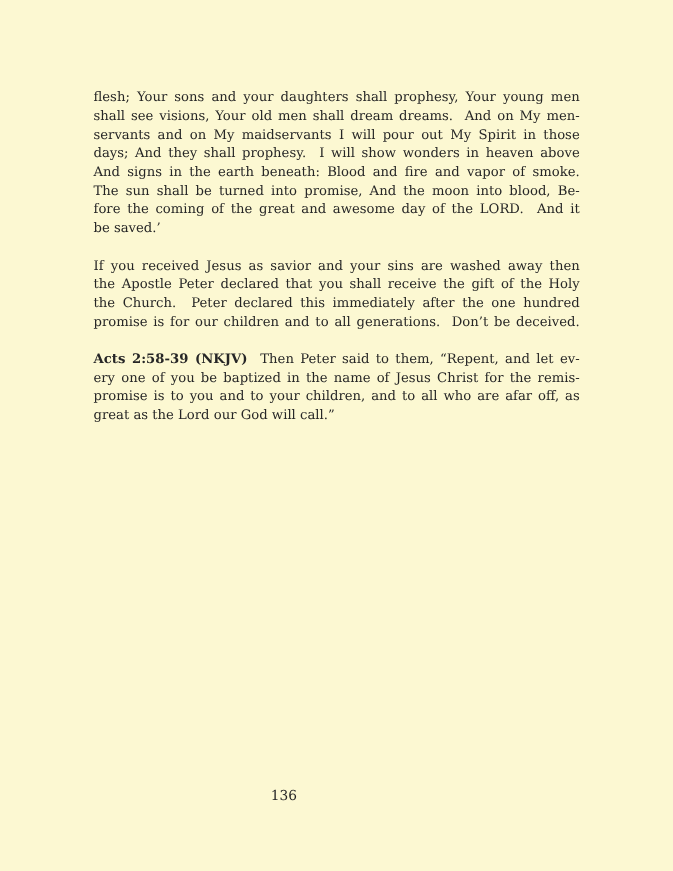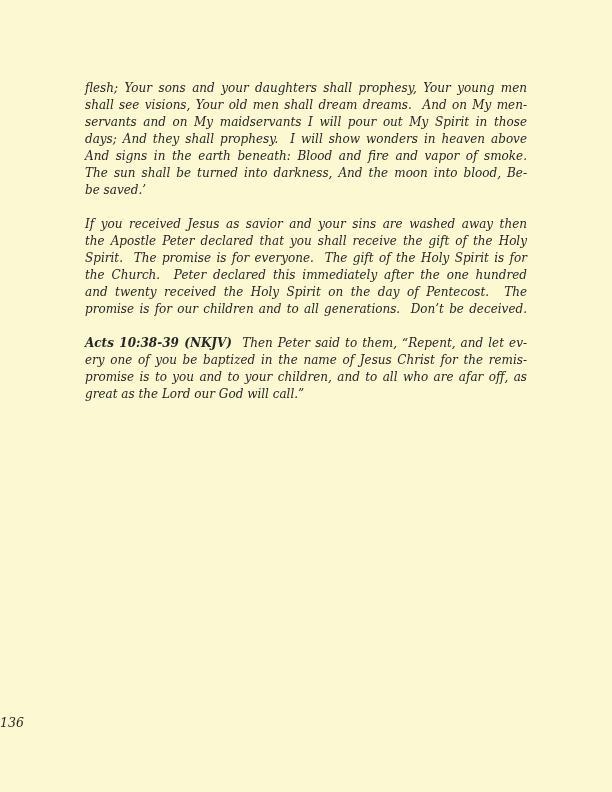--- a/index.html
+++ b/index.html
@@ -7,21 +7,20 @@
     padding: 0;
   }
   .page {
     position: relative;
     width: 612px;
     height: 792px;
     background: #FCF8D2;
     color: #262626;
     font-family: "DejaVu Serif", "Liberation Serif", serif;
     overflow: hidden;
-    font-style: italic;
   }
   .text-block {
     position: absolute;
     left: 85px;
     top: 80px;
     width: 442px;
     font-size: 12px;
     line-height: 17px;
   }
   .para {
@@ -37,52 +36,52 @@
     text-align-last: left;
   }
   .bold {
     font-weight: bold;
   }
   .page-number {
     position: absolute;
     top: 714px;
     left: 0;
     width: 516px;
+    text-align: center;
     font-size: 12.5px;
     line-height: 17px;
   }
 </style>
 </head>
 <body>
 
 <div class="page" style="background: rgb(252, 248, 210); color: rgb(38, 38, 38);">
 
   <div class="text-block">
 
     <div class="para">
       <div class="line">flesh; Your sons and your daughters shall prophesy, Your young men</div>
       <div class="line">shall see visions, Your old men shall dream dreams.&nbsp; And on My men-</div>
       <div class="line">servants and on My maidservants I will pour out My Spirit in those</div>
       <div class="line">days; And they shall prophesy.&nbsp; I will show wonders in heaven above</div>
       <div class="line">And signs in the earth beneath: Blood and fire and vapor of smoke.</div>
-      <div class="line">The sun shall be turned into darkness, And the moon into blood, Be-</div>
+      <div class="line">The sun shall be turned into promise, And the moon into blood, Be-</div>
+      <div class="line">fore the coming of the great and awesome day of the LORD.&nbsp; And it</div>
       <div class="line last">be saved.’</div>
     </div>
 
     <div class="para">
       <div class="line">If you received Jesus as savior and your sins are washed away then</div>
       <div class="line">the Apostle Peter declared that you shall receive the gift of the Holy</div>
-      <div class="line">Spirit.&nbsp; The promise is for everyone.&nbsp; The gift of the Holy Spirit is for</div>
       <div class="line">the Church.&nbsp; Peter declared this immediately after the one hundred</div>
-      <div class="line">and twenty received the Holy Spirit on the day of Pentecost.&nbsp; The</div>
       <div class="line">promise is for our children and to all generations.&nbsp; Don’t be deceived.</div>
     </div>
 
     <div class="para">
-      <div class="line"><span class="bold">Acts 10:38-39 (NKJV)</span><span>&nbsp; Then Peter said to them, “Repent, and let ev-</span></div>
+      <div class="line"><span class="bold">Acts 2:58-39 (NKJV)</span><span>&nbsp; Then Peter said to them, “Repent, and let ev-</span></div>
       <div class="line">ery one of you be baptized in the name of Jesus Christ for the remis-</div>
       <div class="line">promise is to you and to your children, and to all who are afar off, as</div>
       <div class="line last">great as the Lord our God will call.”</div>
     </div>
 
   </div>
 
   <div class="page-number">136</div>
 
 </div>

